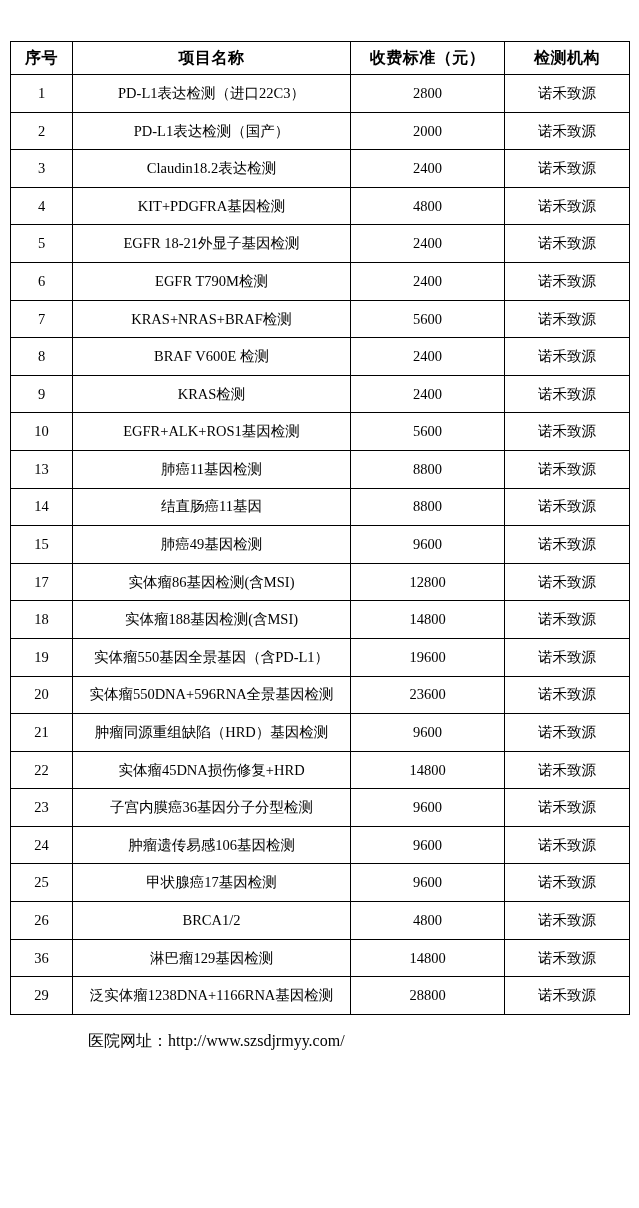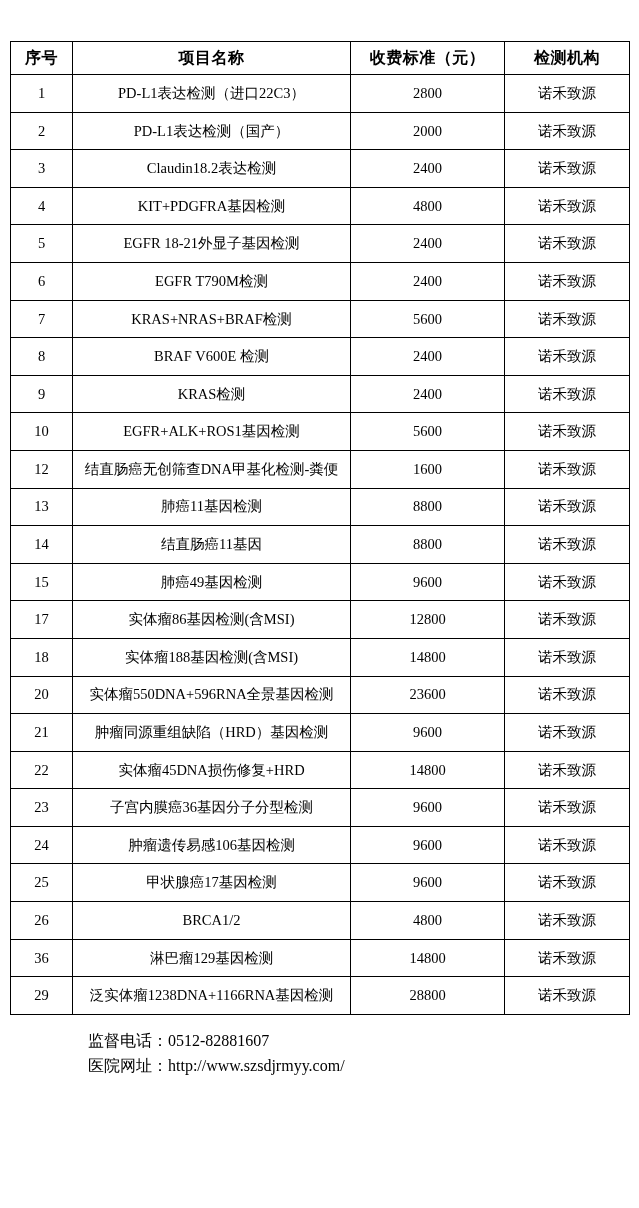--- a/index.html
+++ b/index.html
@@ -142,26 +142,20 @@
         <td class="price">2400</td>
         <td class="org">诺禾致源</td>
       </tr>
       <tr>
         <td class="idx">10</td>
         <td class="name">EGFR+ALK+ROS1基因检测</td>
         <td class="price">5600</td>
         <td class="org">诺禾致源</td>
       </tr>
       <tr>
-        <td class="idx">12</td>
-        <td class="name">结直肠癌无创筛查DNA甲基化检测-粪便</td>
-        <td class="price">1600</td>
-        <td class="org">诺禾致源</td>
-      </tr>
-      <tr>
         <td class="idx">13</td>
         <td class="name">肺癌11基因检测</td>
         <td class="price">8800</td>
         <td class="org">诺禾致源</td>
       </tr>
       <tr>
         <td class="idx">14</td>
         <td class="name">结直肠癌11基因</td>
         <td class="price">8800</td>
         <td class="org">诺禾致源</td>
@@ -178,20 +172,26 @@
         <td class="price">12800</td>
         <td class="org">诺禾致源</td>
       </tr>
       <tr>
         <td class="idx">18</td>
         <td class="name">实体瘤188基因检测(含MSI)</td>
         <td class="price">14800</td>
         <td class="org">诺禾致源</td>
       </tr>
       <tr>
+        <td class="idx">19</td>
+        <td class="name">实体瘤550基因全景基因（含PD-L1）</td>
+        <td class="price">19600</td>
+        <td class="org">诺禾致源</td>
+      </tr>
+      <tr>
         <td class="idx">20</td>
         <td class="name">实体瘤550DNA+596RNA全景基因检测</td>
         <td class="price">23600</td>
         <td class="org">诺禾致源</td>
       </tr>
       <tr>
         <td class="idx">21</td>
         <td class="name">肿瘤同源重组缺陷（HRD）基因检测</td>
         <td class="price">9600</td>
         <td class="org">诺禾致源</td>
@@ -235,17 +235,16 @@
       <tr>
         <td class="idx">29</td>
         <td class="name">泛实体瘤1238DNA+1166RNA基因检测</td>
         <td class="price">28800</td>
         <td class="org">诺禾致源</td>
       </tr>
     </tbody>
   </table>
 
   <div class="footer">
-    <div>监督电话：0512-82881607</div>
     <div>医院网址：http://www.szsdjrmyy.com/</div>
   </div>
 
 </div>
 
 </body></html>

